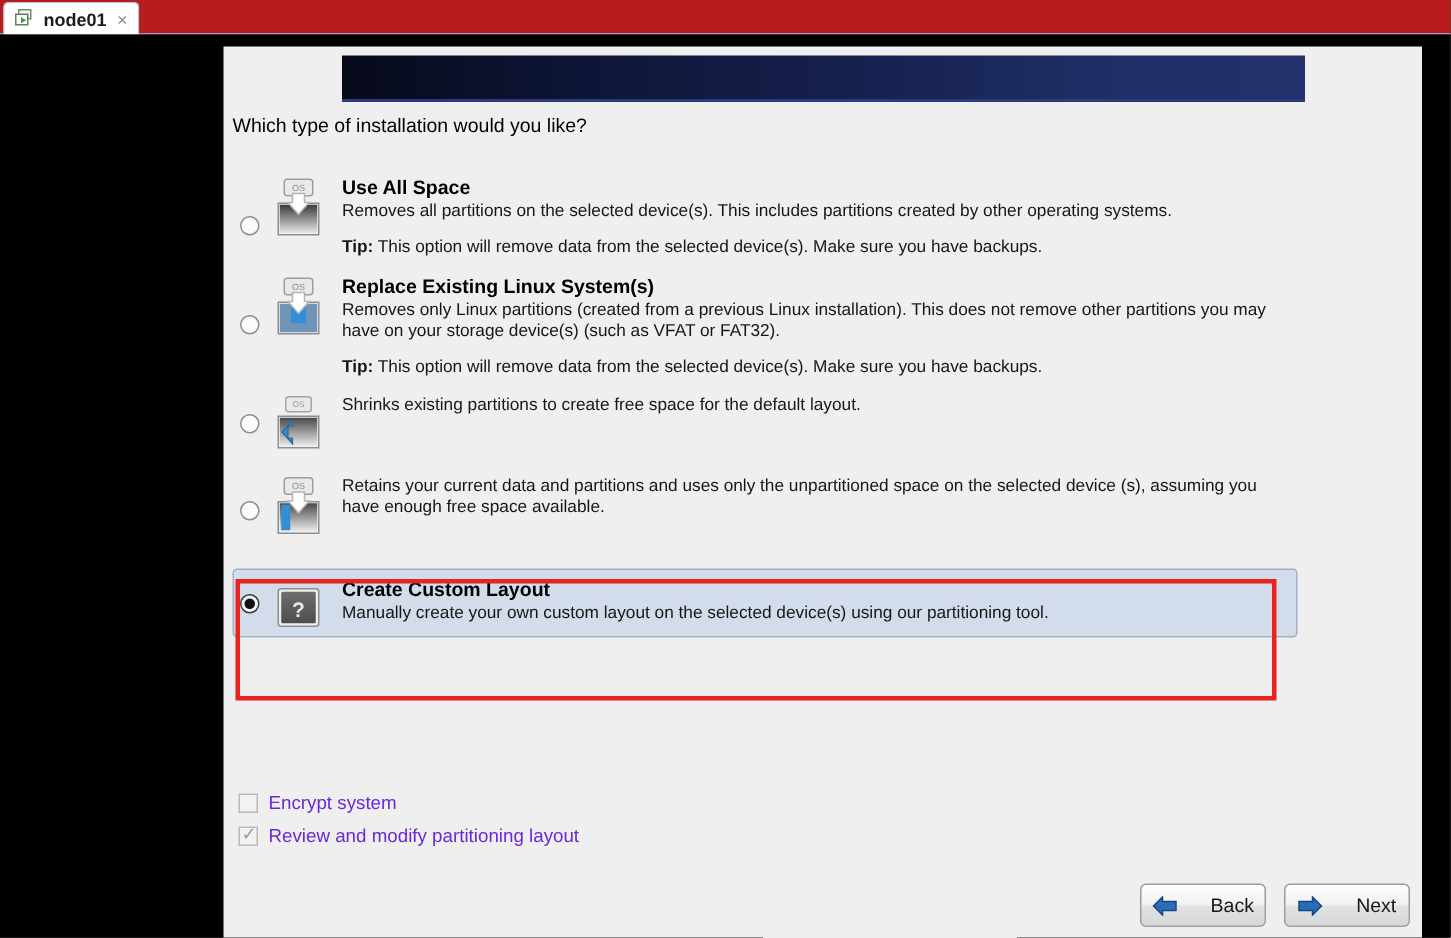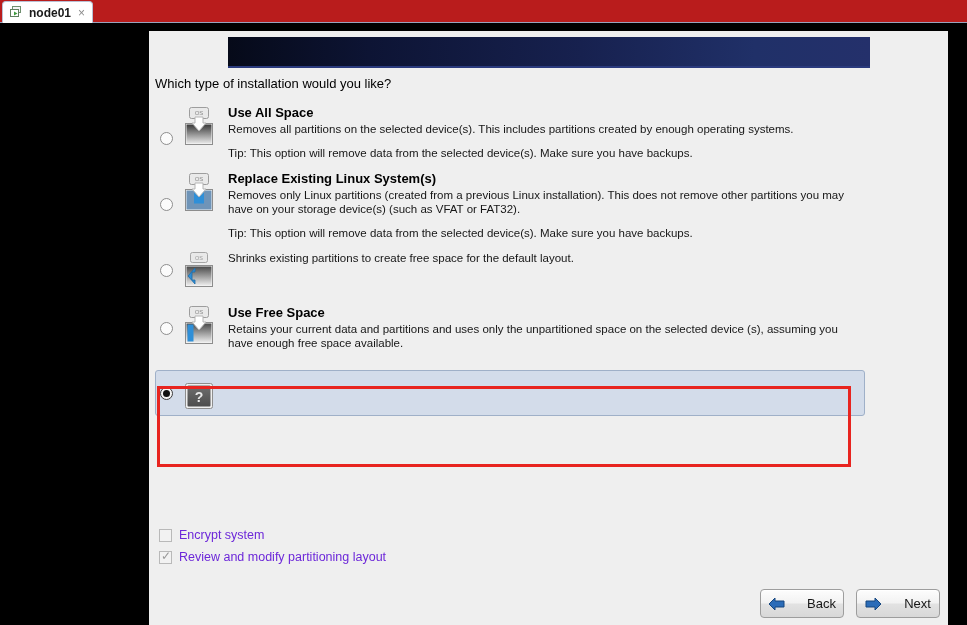--- a/index.html
+++ b/index.html
@@ -81,21 +81,21 @@
   .question {
     position: absolute;
     left: 6px; top: 45px;
     font-size: 13px;
     color: #000;
   }
 
   
   .options {
     position: absolute;
-    left: 6px; top: 68px;
+    left: 6px; top: 80px;
     width: 710px;
   }
   .opt-row {
     position: relative;
     display: flex;
     align-items: flex-start;
     padding: 4px 4px 4px 4px;
     box-sizing: border-box;
     border: 1px solid transparent;
     border-radius: 3px;
@@ -151,21 +151,21 @@
     color: #161616;
     line-height: 14.5px;
     margin: 0;
   }
   .opt-tip {
     font-size: 11.5px;
     color: #161616;
     line-height: 14px;
     margin: 9px 0 0 0;
   }
-  .opt-tip b { font-weight: normal; }
+  .opt-tip b { font-weight: bold; }
 
   
   .annotation {
     position: absolute;
     left: 157px; top: 386px;
     width: 694px; height: 81px;
     border: 3px solid #e8241f;
     box-sizing: border-box;
     pointer-events: none;
   }
@@ -267,21 +267,21 @@
             <linearGradient id="g1" x1="0" y1="0" x2="0" y2="1">
               <stop offset="0%" stop-color="#3a3a3a"></stop>
               <stop offset="100%" stop-color="#e8e8e8"></stop>
             </linearGradient>
           </defs>
           <path d="M13 11 L21 11 L21 17 L24 17 L17 25 L10 17 L13 17 Z" fill="#ffffff" stroke="#b5b5b5"></path>
         </svg>
       </span>
       <span class="opt-text">
         <p class="opt-title">Use All Space</p>
-        <p class="opt-desc">Removes all partitions on the selected device(s).  This includes partitions created by enough operating systems.</p>
+        <p class="opt-desc">Removes all partitions on the selected device(s).  This includes partitions created by other operating systems.</p>
         <p class="opt-tip"><b>Tip:</b> <span>This option will remove data from the selected device(s).  Make sure you have backups.</span></p>
       </span>
     </div>
 
     <div class="opt-row">
       <span class="radio"></span>
       <span class="opt-icon">
         <svg width="34" height="42" viewBox="0 0 34 42">
           <rect x="7.5" y="1.5" width="19" height="11" rx="2" fill="#e9e9e9" stroke="#9d9d9d"></rect>
           <text x="17" y="9" font-size="6" fill="#8a8a8a" text-anchor="middle" font-family="Liberation Sans, sans-serif">OS</text>
@@ -332,40 +332,43 @@
             <linearGradient id="g4" x1="0" y1="0" x2="0" y2="1">
               <stop offset="0%" stop-color="#4a4a4a"></stop>
               <stop offset="100%" stop-color="#ededed"></stop>
             </linearGradient>
           </defs>
           <rect x="5.5" y="18.5" width="6" height="17" fill="#2f8fd8"></rect>
           <path d="M13 10 L21 10 L21 16 L24 16 L17 24 L10 16 L13 16 Z" fill="#ffffff" stroke="#b5b5b5"></path>
         </svg>
       </span>
       <span class="opt-text">
-        <p class="opt-title">Use Free Space</p>
         <p class="opt-desc">Retains your current data and partitions and uses only the unpartitioned space on the selected device (s), assuming you have enough free space available.</p>
       </span>
     </div>
 
     <div class="opt-row selected" style="margin-top:14px;">
       <span class="radio"></span>
       <span class="opt-icon" style="height:30px;margin-top:6px;">
         <svg width="34" height="30" viewBox="0 0 34 30">
           <rect x="3.5" y="2.5" width="27" height="25" rx="2" fill="#efefef" stroke="#8d8d8d"></rect>
           <rect x="5.5" y="4.5" width="23" height="21" rx="1" fill="url(#g5)"></rect>
           <defs>
             <linearGradient id="g5" x1="0" y1="0" x2="0" y2="1">
               <stop offset="0%" stop-color="#6e6e6e"></stop>
               <stop offset="100%" stop-color="#4d4d4d"></stop>
             </linearGradient>
           </defs>
           <text x="17" y="21" font-size="14" font-weight="bold" fill="#e9e9e9" text-anchor="middle" font-family="Liberation Sans, sans-serif">?</text>
         </svg>
       </span>
+      <span class="opt-text">
+        <p class="opt-title">Create Custom Layout</p>
+        <p class="opt-desc">Manually create your own custom layout on the selected device(s) using our partitioning tool.</p>
+      </span>
     </div>
 
   </div>
 
   <div class="checks">
     <div class="check-row">
       <span class="cbox"></span>
       <span class="check-label">Encrypt system</span>
     </div>
     <div class="check-row">

